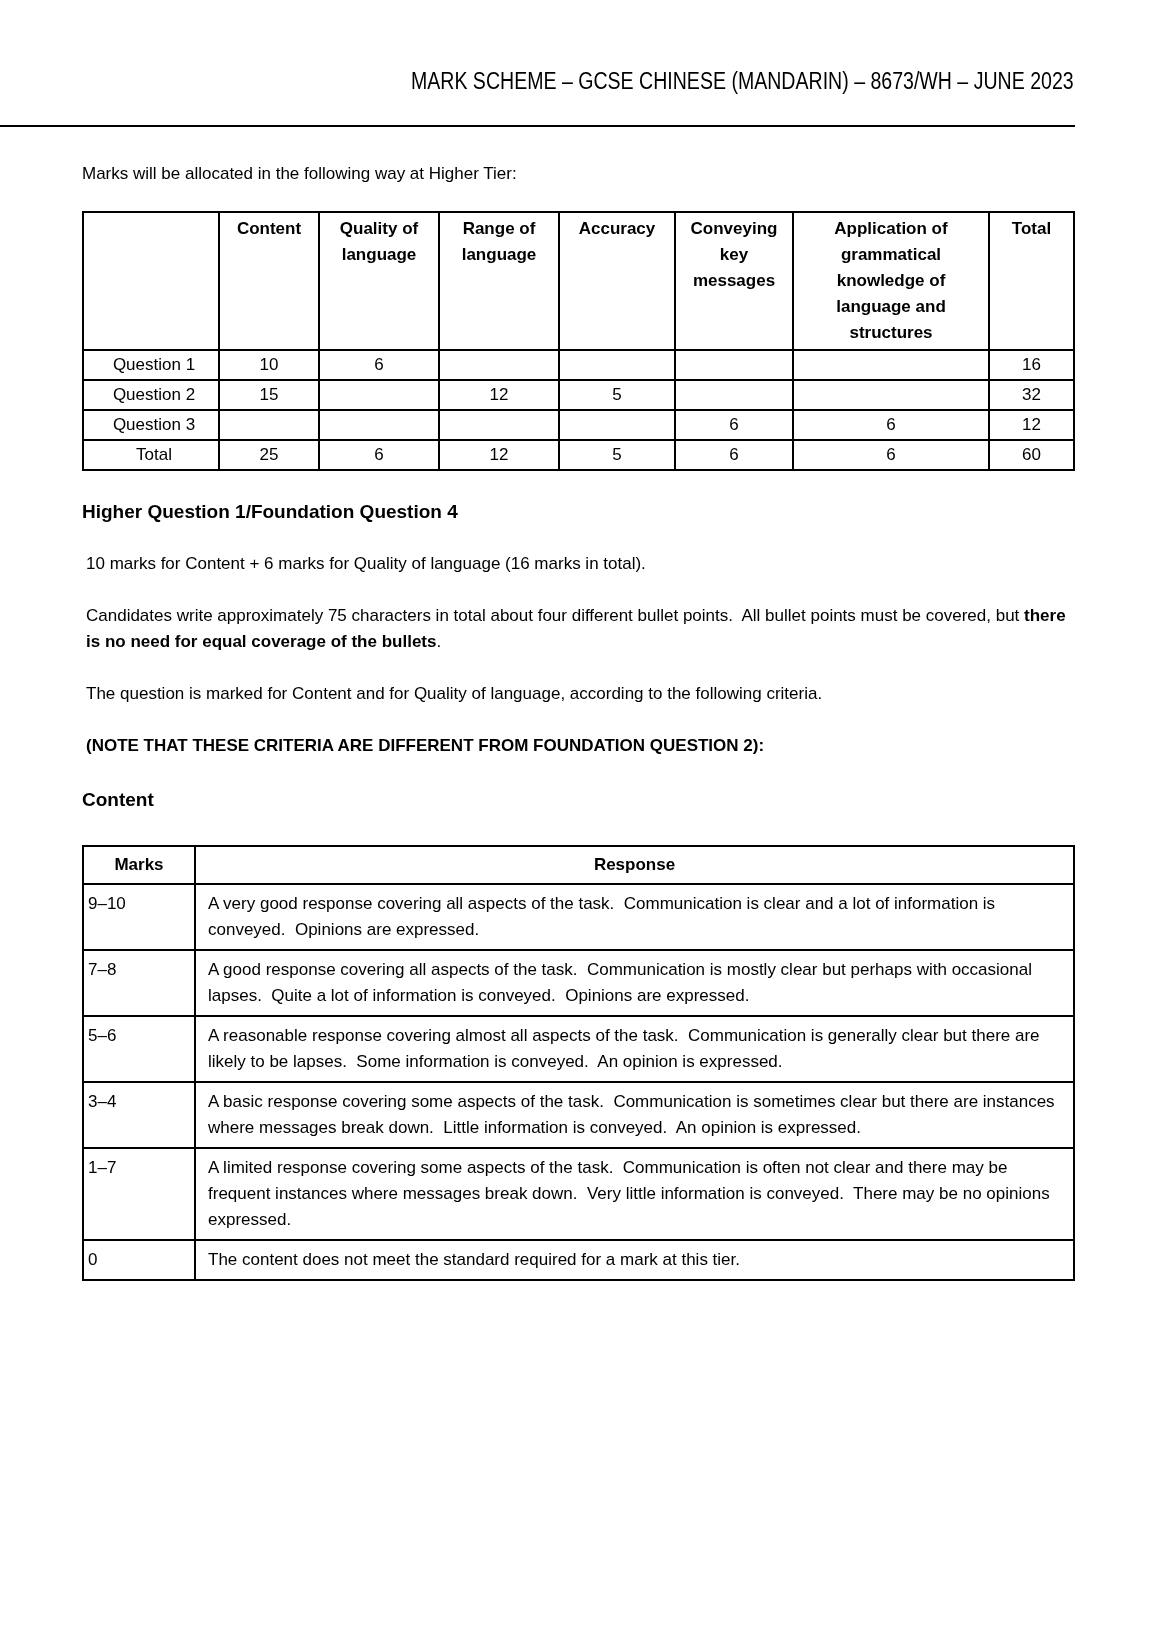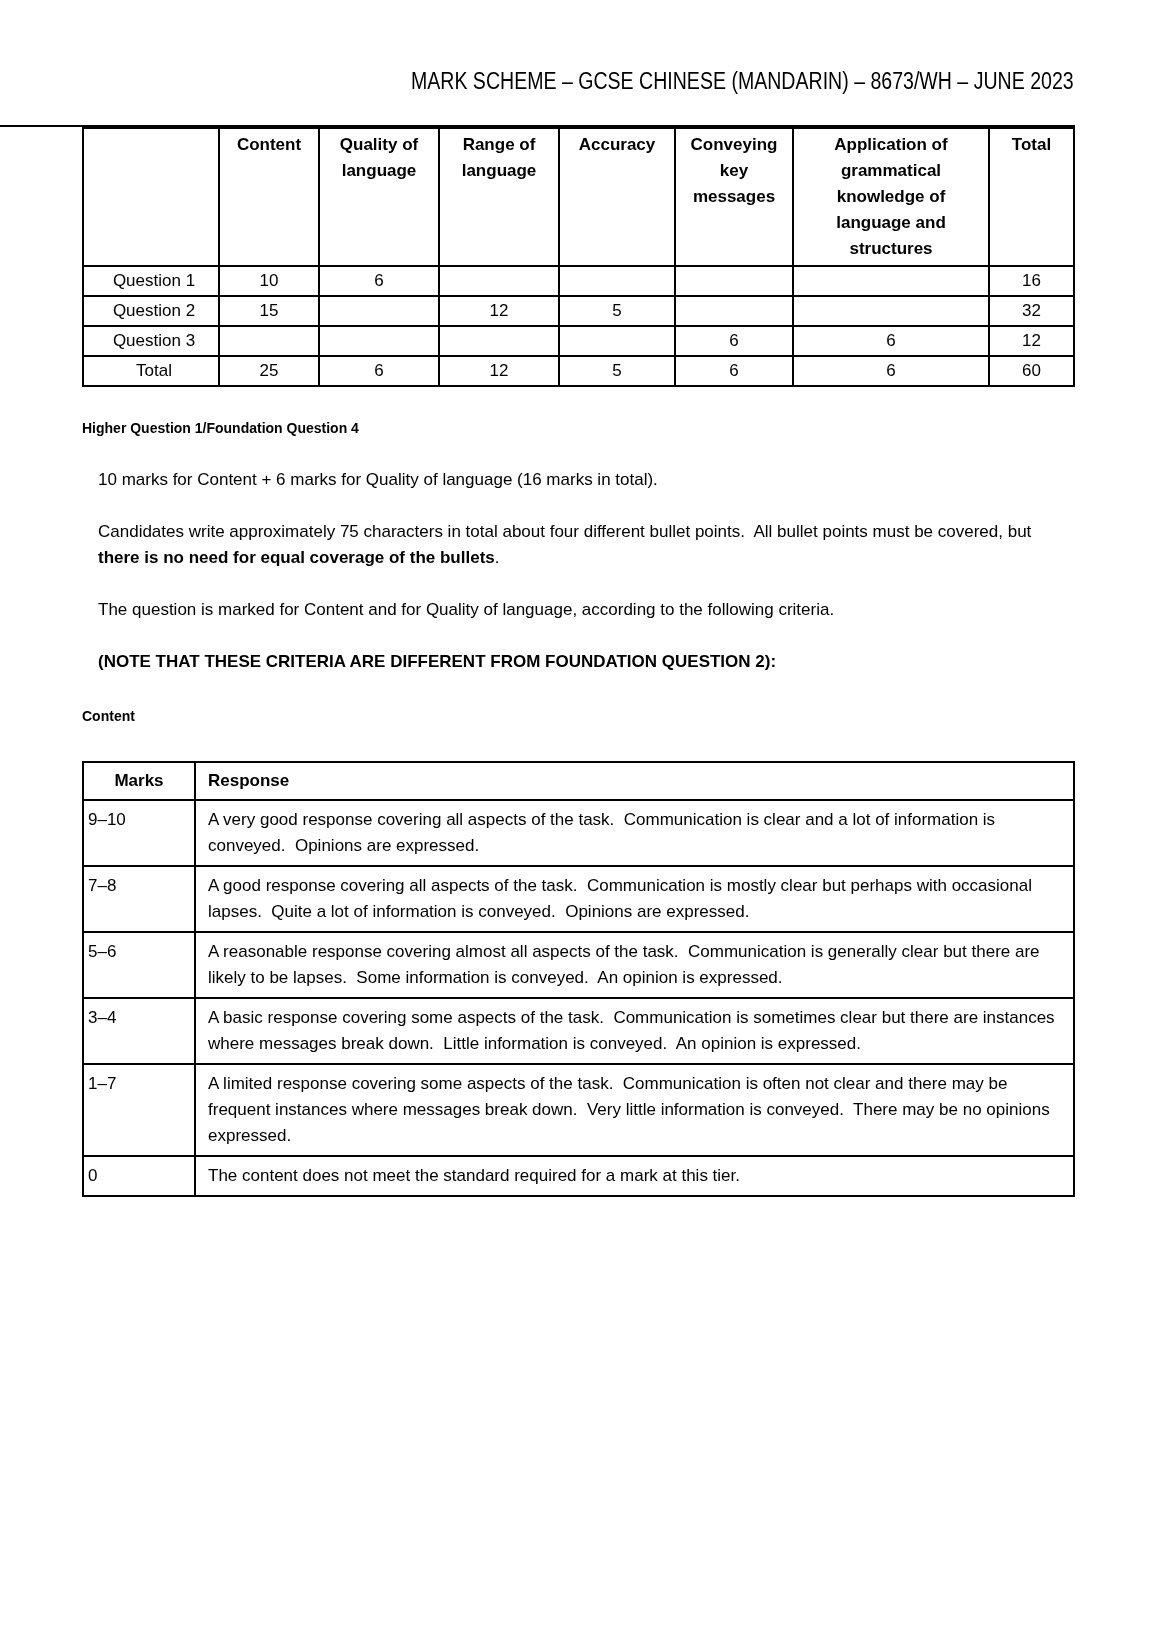--- a/index.html
+++ b/index.html
@@ -18,56 +18,57 @@
   .header-title {
     display: inline-block;
     font-size: 23px;
     white-space: nowrap;
     transform: scaleX(0.85);
     transform-origin: 100% 50%;
   }
   .top-rule { margin-top: 30px; margin-right: 83px; border-top: 2px solid #000; height: 0; }
   
   .content { margin-left: 82px; margin-right: 83px; }
-  p, .para { line-height: 26px; white-space: pre-wrap; margin: 26px 16px; }
+  p, .para { line-height: 26px; white-space: pre-wrap; margin: 26px 4px; }
   .intro { margin: 34px 0 24px 0; }
   .bold { font-weight: bold; }
-  h2, h3 { font-size: 14px; font-weight: bold; margin: 28px 0 26px 0; line-height: 26px; }
+  h2, h3 { font-size: 19px; font-weight: bold; margin: 28px 0 26px 0; line-height: 26px; }
   
   table { border-collapse: collapse; width: 100%; table-layout: fixed; }
   th, td { border: 2px solid #000; }
   .alloc th {
     font-weight: bold; text-align: center; vertical-align: top;
     padding: 3px 4px; line-height: 26px;
   }
   .alloc td { text-align: center; height: 28px; padding: 0 4px; line-height: 26px; }
   .alloc td.row-label { text-align: center; padding-left: 10px; }
   
   .criteria { margin-top: 32px; }
   .criteria th { font-weight: bold; padding: 5px 12px; line-height: 26px; }
   .criteria th.marks-h { text-align: center; }
-  .criteria th.resp-h { text-align: left; padding-left: 12px; }
+  .criteria th.resp-h { text-align: center; padding-left: 12px; }
   .criteria td.marks { vertical-align: top; padding: 6px 4px; line-height: 26px; }
   .criteria td.response { padding: 6px 12px; line-height: 26px; white-space: pre-wrap; vertical-align: top; }
   
   .footer-rule { position: absolute; left: 0; right: 83px; top: 1537px; border-top: 2px solid #000; }
   .page-number { position: absolute; left: 84px; top: 1548px; font-size: 14px; }
 </style>
 </head>
 <body>
 
 <div class="page">
 
   <div class="header">
     <div class="header-title">MARK SCHEME – GCSE CHINESE (MANDARIN) – 8673/WH – JUNE 2023</div>
   </div>
   <div class="top-rule"></div>
 
   <div class="content">
 
+    <p class="intro">Marks will be allocated in the following way at Higher Tier:</p>
 
     <table class="alloc">
       <colgroup>
         <col style="width:136px">
           <col style="width:100px">
           <col style="width:120px">
           <col style="width:120px">
         <col style="width:116px">
           <col style="width:118px">
           <col style="width:196px">

